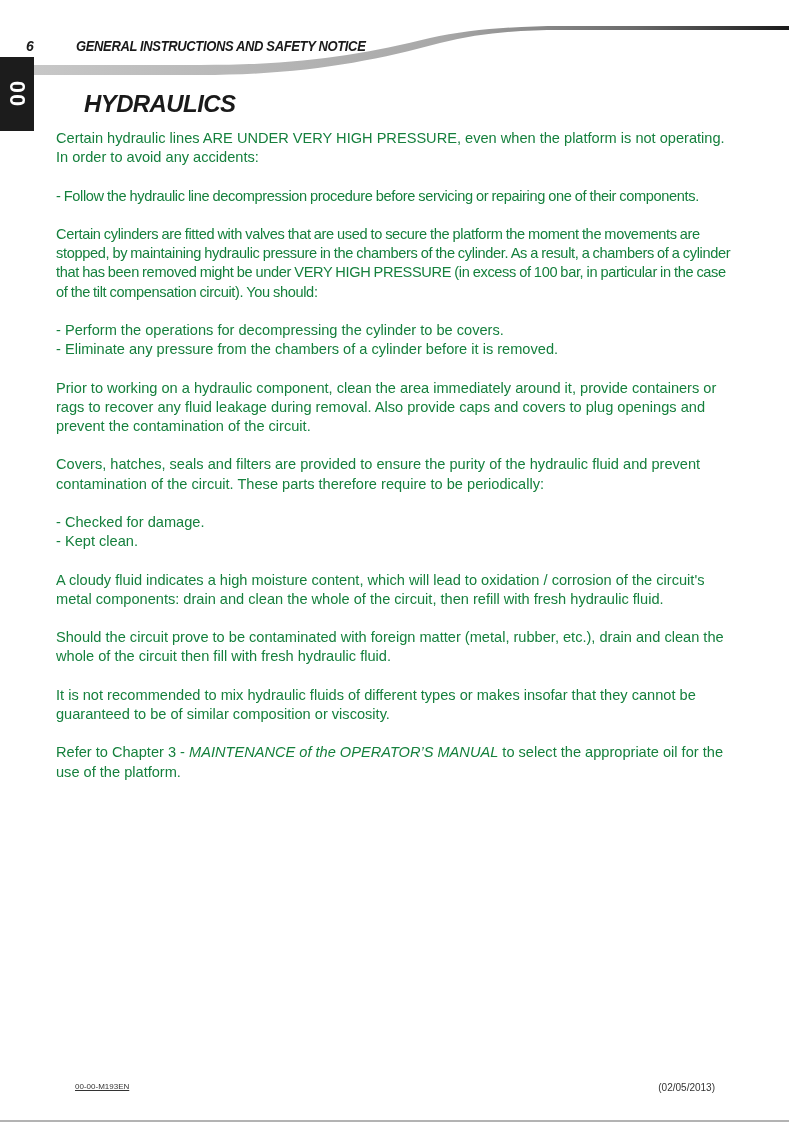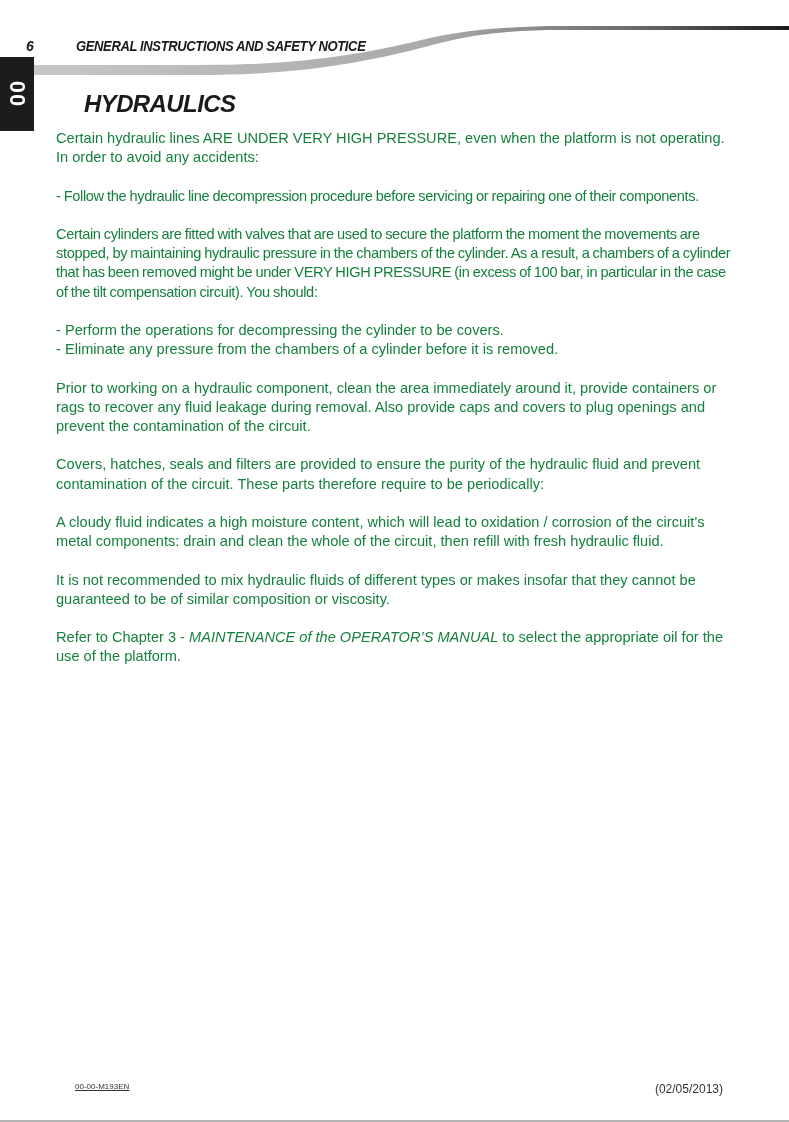--- a/index.html
+++ b/index.html
@@ -7,21 +7,21 @@
   .swoosh { position: absolute; left: 0; top: 0; width: 789px; height: 90px; }
   .page-num { position: absolute; left: 26px; top: 38px; font-size: 14px; font-style: italic; font-weight: bold; color: #1a1a1a; letter-spacing: -0.3px; }
   .header-title { position: absolute; left: 76px; top: 38px; font-size: 14px; font-style: italic; font-weight: bold; color: #1a1a1a; letter-spacing: -0.4px; transform: scaleX(0.93); transform-origin: left top; }
   .chapter-tab { position: absolute; left: 0; top: 57px; width: 34px; height: 74px; background: #1c1c1c; }
   .chapter-tab span { position: absolute; left: 50%; top: 50%; transform: translate(-50%, -50%) rotate(90deg); color: #ffffff; font-weight: bold; font-size: 22px; letter-spacing: 1px; }
   .section-title { position: absolute; left: 56px; top: 90px; font-size: 24px; font-style: italic; font-weight: bold; color: #1a1a1a; letter-spacing: -0.6px; margin-left: 28px; }
   .content { position: absolute; left: 56px; top: 129px; width: 676px; font-size: 14.6px; line-height: 19.2px; color: #15803d; }
   .content p { margin: 0 0 19.2px 0; }
   .content .tight { letter-spacing: -0.35px; word-spacing: -0.5px; }
   .footer-code { position: absolute; left: 75px; top: 1082px; font-size: 8px; color: #333; text-decoration: underline; }
-  .footer-date { position: absolute; right: 66px; top: 1082px; font-size: 12px; color: #333; }
+  .footer-date { position: absolute; right: 74px; top: 1082px; font-size: 10px; color: #333; }
   .bottom-rule { position: absolute; left: 0; bottom: 0; width: 789px; height: 2px; background: #b3b3b3; }
 </style>
 </head>
 <body>
 
 <svg class="swoosh" viewBox="0 0 789 90" preserveAspectRatio="none">
   <defs>
     <linearGradient id="swg" x1="0" y1="0" x2="1" y2="0">
       <stop offset="0" stop-color="#c8c8c8"></stop>
       <stop offset="0.55" stop-color="#a8a8a8"></stop>
@@ -47,21 +47,26 @@
     <span>In order to avoid any accidents:</span>
   </p>
   <p class="tight">- Follow the hydraulic line decompression procedure before servicing or repairing one of their components.</p>
   <p class="tight">Certain cylinders are fitted with valves that are used to secure the platform the moment the movements are stopped, by maintaining hydraulic pressure in the chambers of the cylinder. As a result, a chambers of a cylinder that has been removed might be under VERY HIGH PRESSURE (in excess of 100 bar, in particular in the case of the tilt compensation circuit). You should:</p>
   <p>
     <span>- Perform the operations for decompressing the cylinder to be covers.</span><br>
     <span>- Eliminate any pressure from the chambers of a cylinder before it is removed.</span>
   </p>
   <p>Prior to working on a hydraulic component, clean the area immediately around it, provide containers or rags to recover any fluid leakage during removal. Also provide caps and covers to plug openings and prevent the contamination of the circuit.</p>
   <p>Covers, hatches, seals and filters are provided to ensure the purity of the hydraulic fluid and prevent contamination of the circuit. These parts therefore require to be periodically:</p>
+  <p>
+    <span>- Checked for damage.</span><br>
+    <span>- Kept clean.</span>
+  </p>
   <p>A cloudy fluid indicates a high moisture content, which will lead to oxidation / corrosion of the circuit's metal components: drain and clean the whole of the circuit, then refill with fresh hydraulic fluid.</p>
+  <p>Should the circuit prove to be contaminated with foreign matter (metal, rubber, etc.), drain and clean the whole of the circuit then fill with fresh hydraulic fluid.</p>
   <p>It is not recommended to mix hydraulic fluids of different types or makes insofar that they cannot be guaranteed to be of similar composition or viscosity.</p>
   <p>
     <span>Refer to Chapter 3 - </span><em>MAINTENANCE of the OPERATOR’S MANUAL</em><span> to select the appropriate oil for the use of the platform.</span>
   </p>
 </div>
 
 <div class="footer-code">00-00-M193EN</div>
 <div class="footer-date">(02/05/2013)</div>
 <div class="bottom-rule"></div>
 

